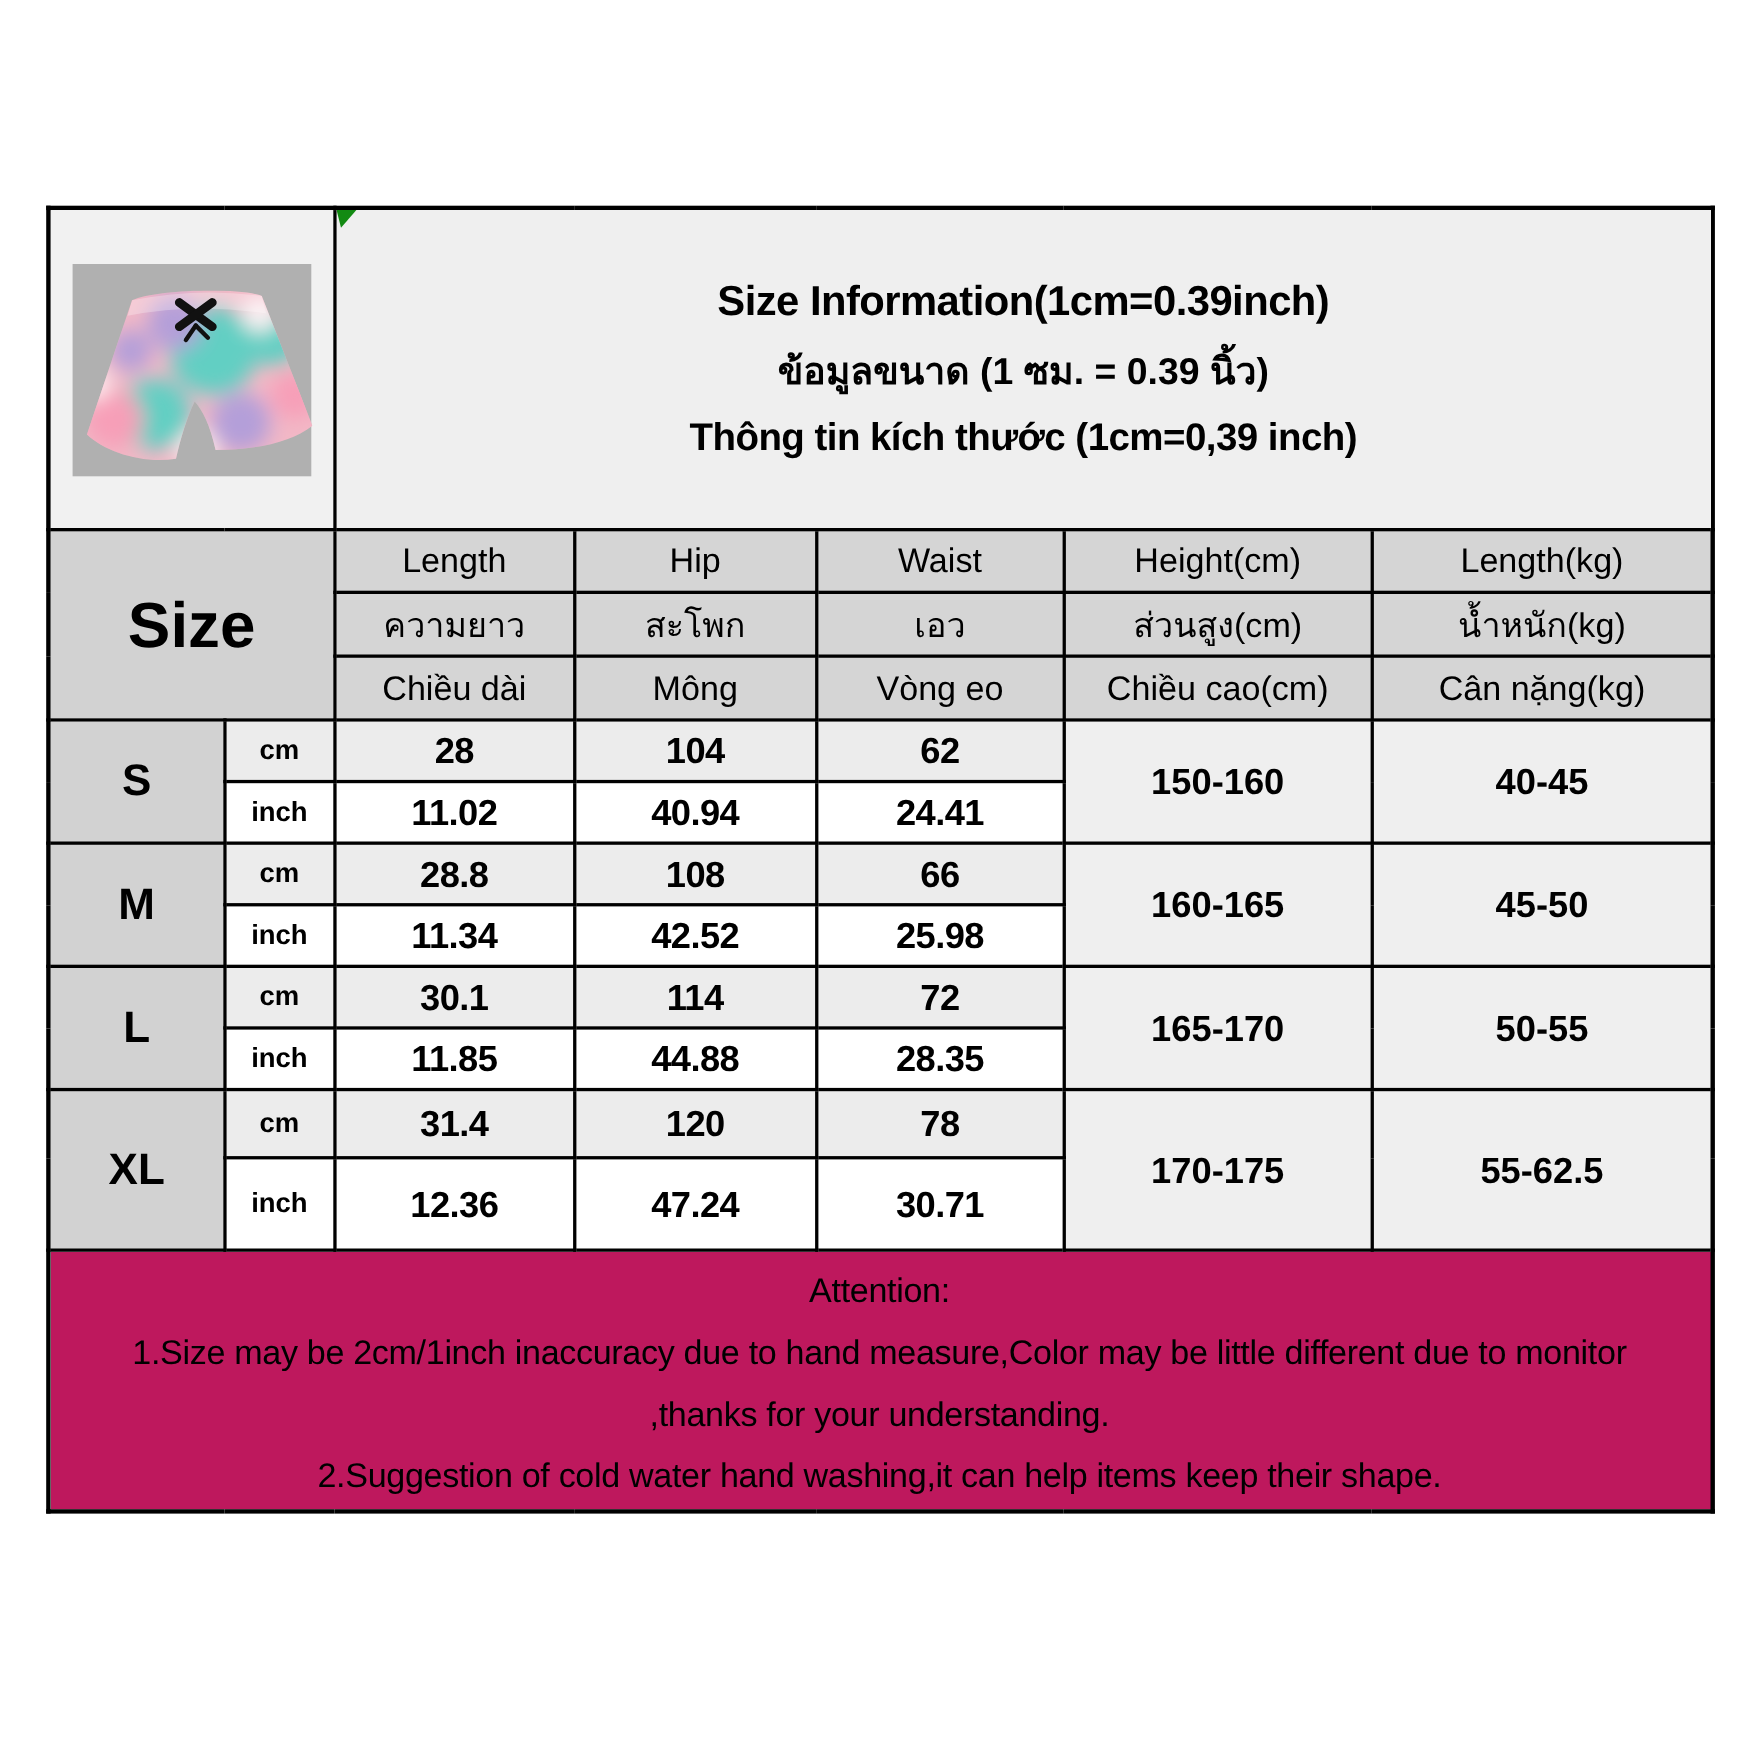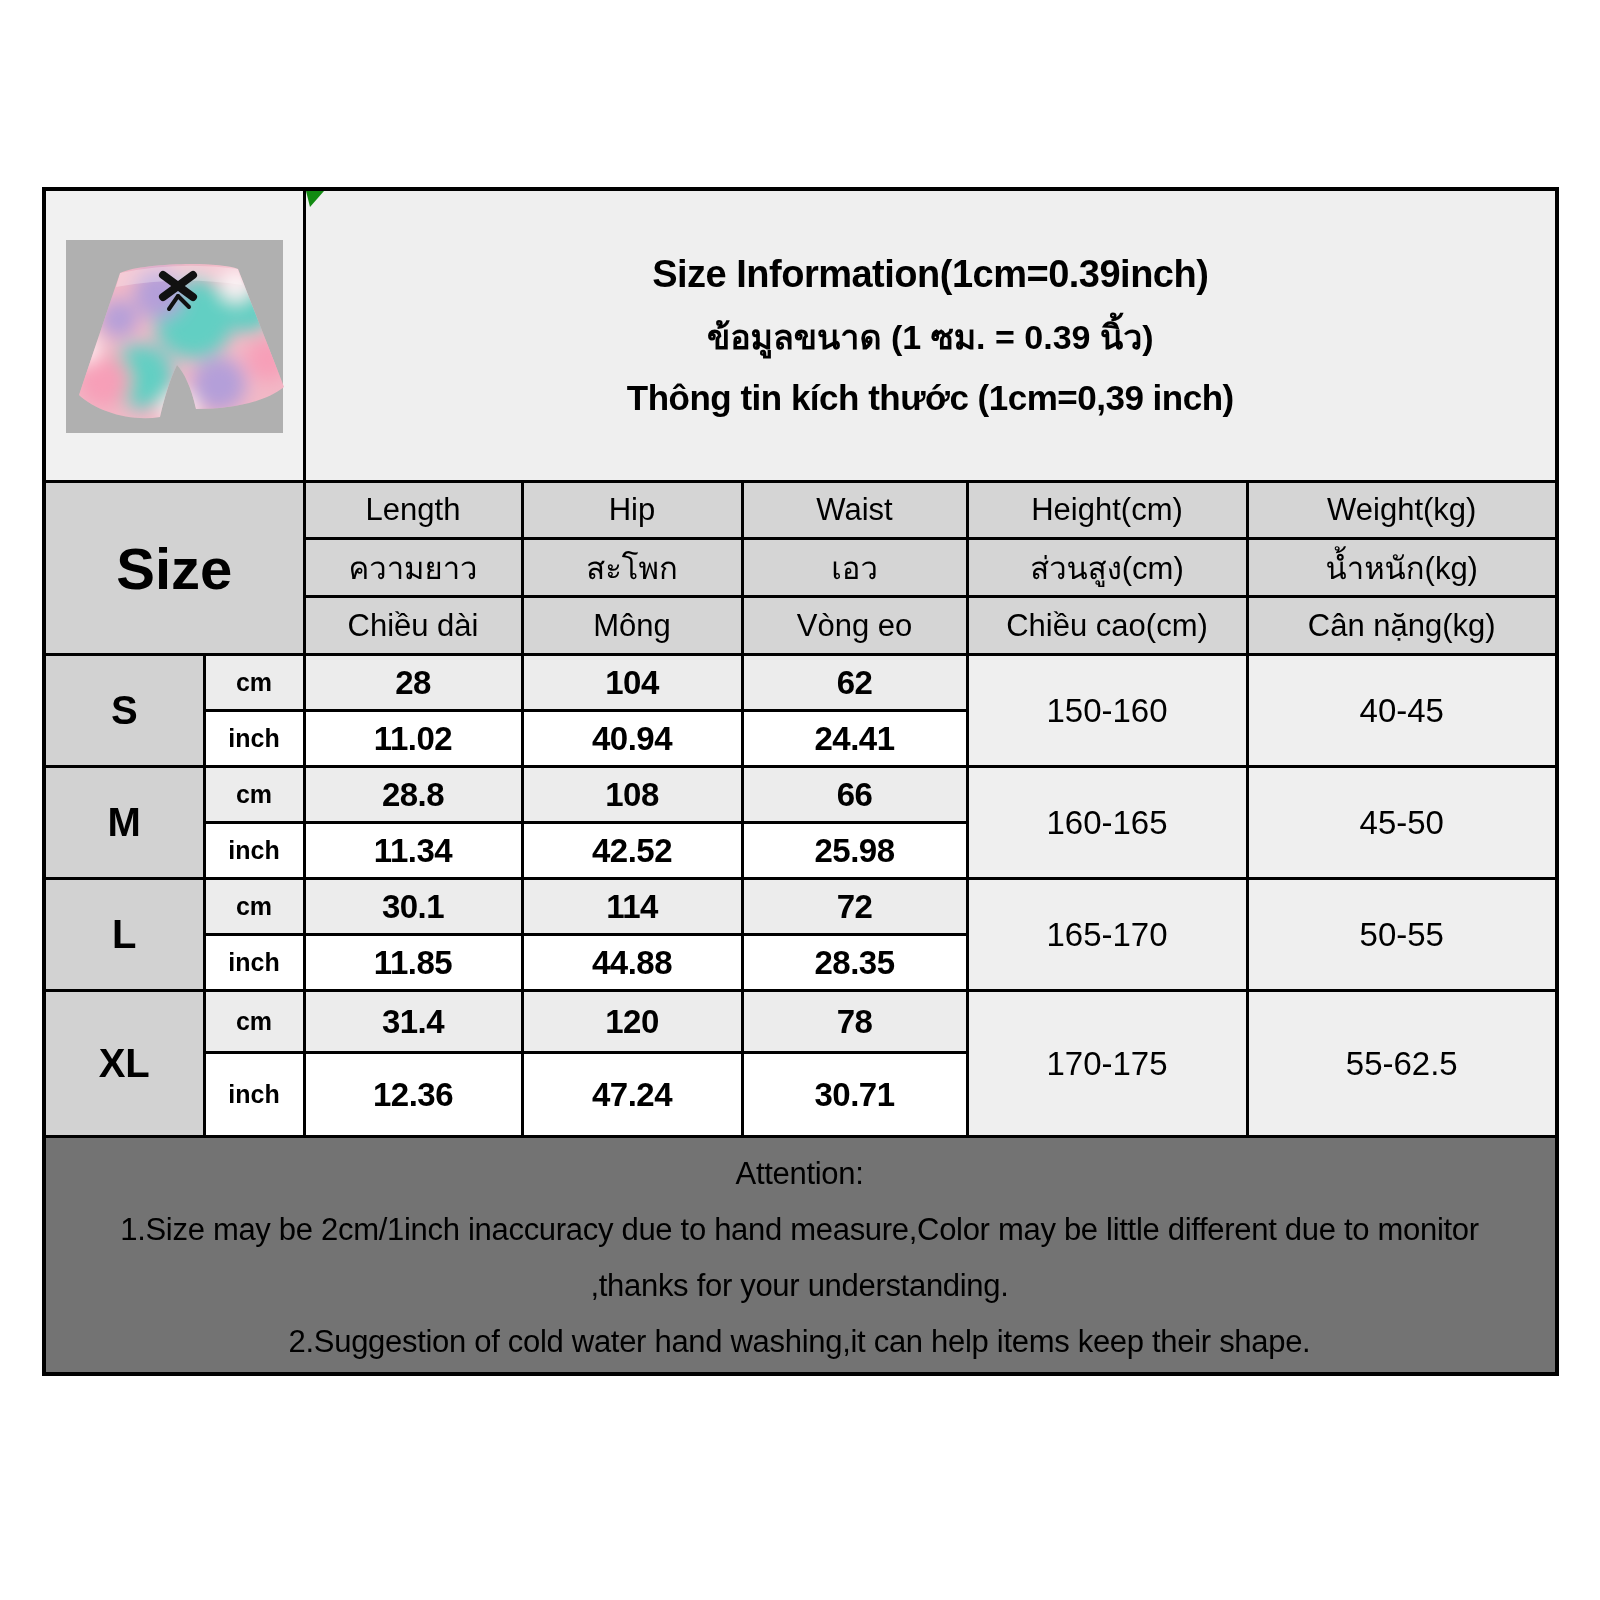--- a/index.html
+++ b/index.html
@@ -29,23 +29,23 @@
   .title-vi{font-size:35px;font-weight:700;letter-spacing:-0.5px;}
   .corner-marker{position:absolute;left:0;top:0;}
 
   .size-cell{background:#d2d2d2;font-size:58px;font-weight:700;}
   th.colhead{background:#d5d5d5;font-size:31px;font-weight:400;}
   .size-letter{background:#d2d2d2;font-size:40px;font-weight:700;}
   .unit{font-size:25px;font-weight:700;}
   .val{font-size:33px;font-weight:700;letter-spacing:-0.5px;margin-top:24px;}
   .bg-cm{background:#ececec;}
   .bg-inch{background:#ffffff;}
-  .range{background:#efefef;font-size:33px;font-weight:400;}
-
-  .att-cell{background:#737373;text-align:right;vertical-align:top !important;}
+  .range{background:#efefef;font-size:33px;font-weight:700;}
+
+  .att-cell{background:#be185d;text-align:right;vertical-align:top !important;}
   .att-inner{padding:8px 10px 0 8px;font-size:31px;font-weight:400;
              letter-spacing:-0.3px;line-height:56px;white-space:nowrap;}
   .photo-svg{display:block;}
 </style>
 </head>
 <body>
 
 <div class="sheet">
 <table class="size-table">
   <colgroup>
@@ -109,21 +109,21 @@
       </div>
     </td>
   </tr>
 
   <tr class="r-h1">
     <td colspan="2" rowspan="3" class="size-cell">Size</td>
     <th class="colhead">Length</th>
     <th class="colhead">Hip</th>
     <th class="colhead">Waist</th>
     <th class="colhead">Height(cm)</th>
-    <th class="colhead">Weight(kg)</th>
+    <th class="colhead">Length(kg)</th>
   </tr>
   <tr class="r-h2">
     <th class="colhead">ความยาว</th>
     <th class="colhead">สะโพก</th>
     <th class="colhead">เอว</th>
     <th class="colhead">ส่วนสูง(cm)</th>
     <th class="colhead">น้ำหนัก(kg)</th>
   </tr>
   <tr class="r-h3">
     <th class="colhead">Chiều dài</th>

